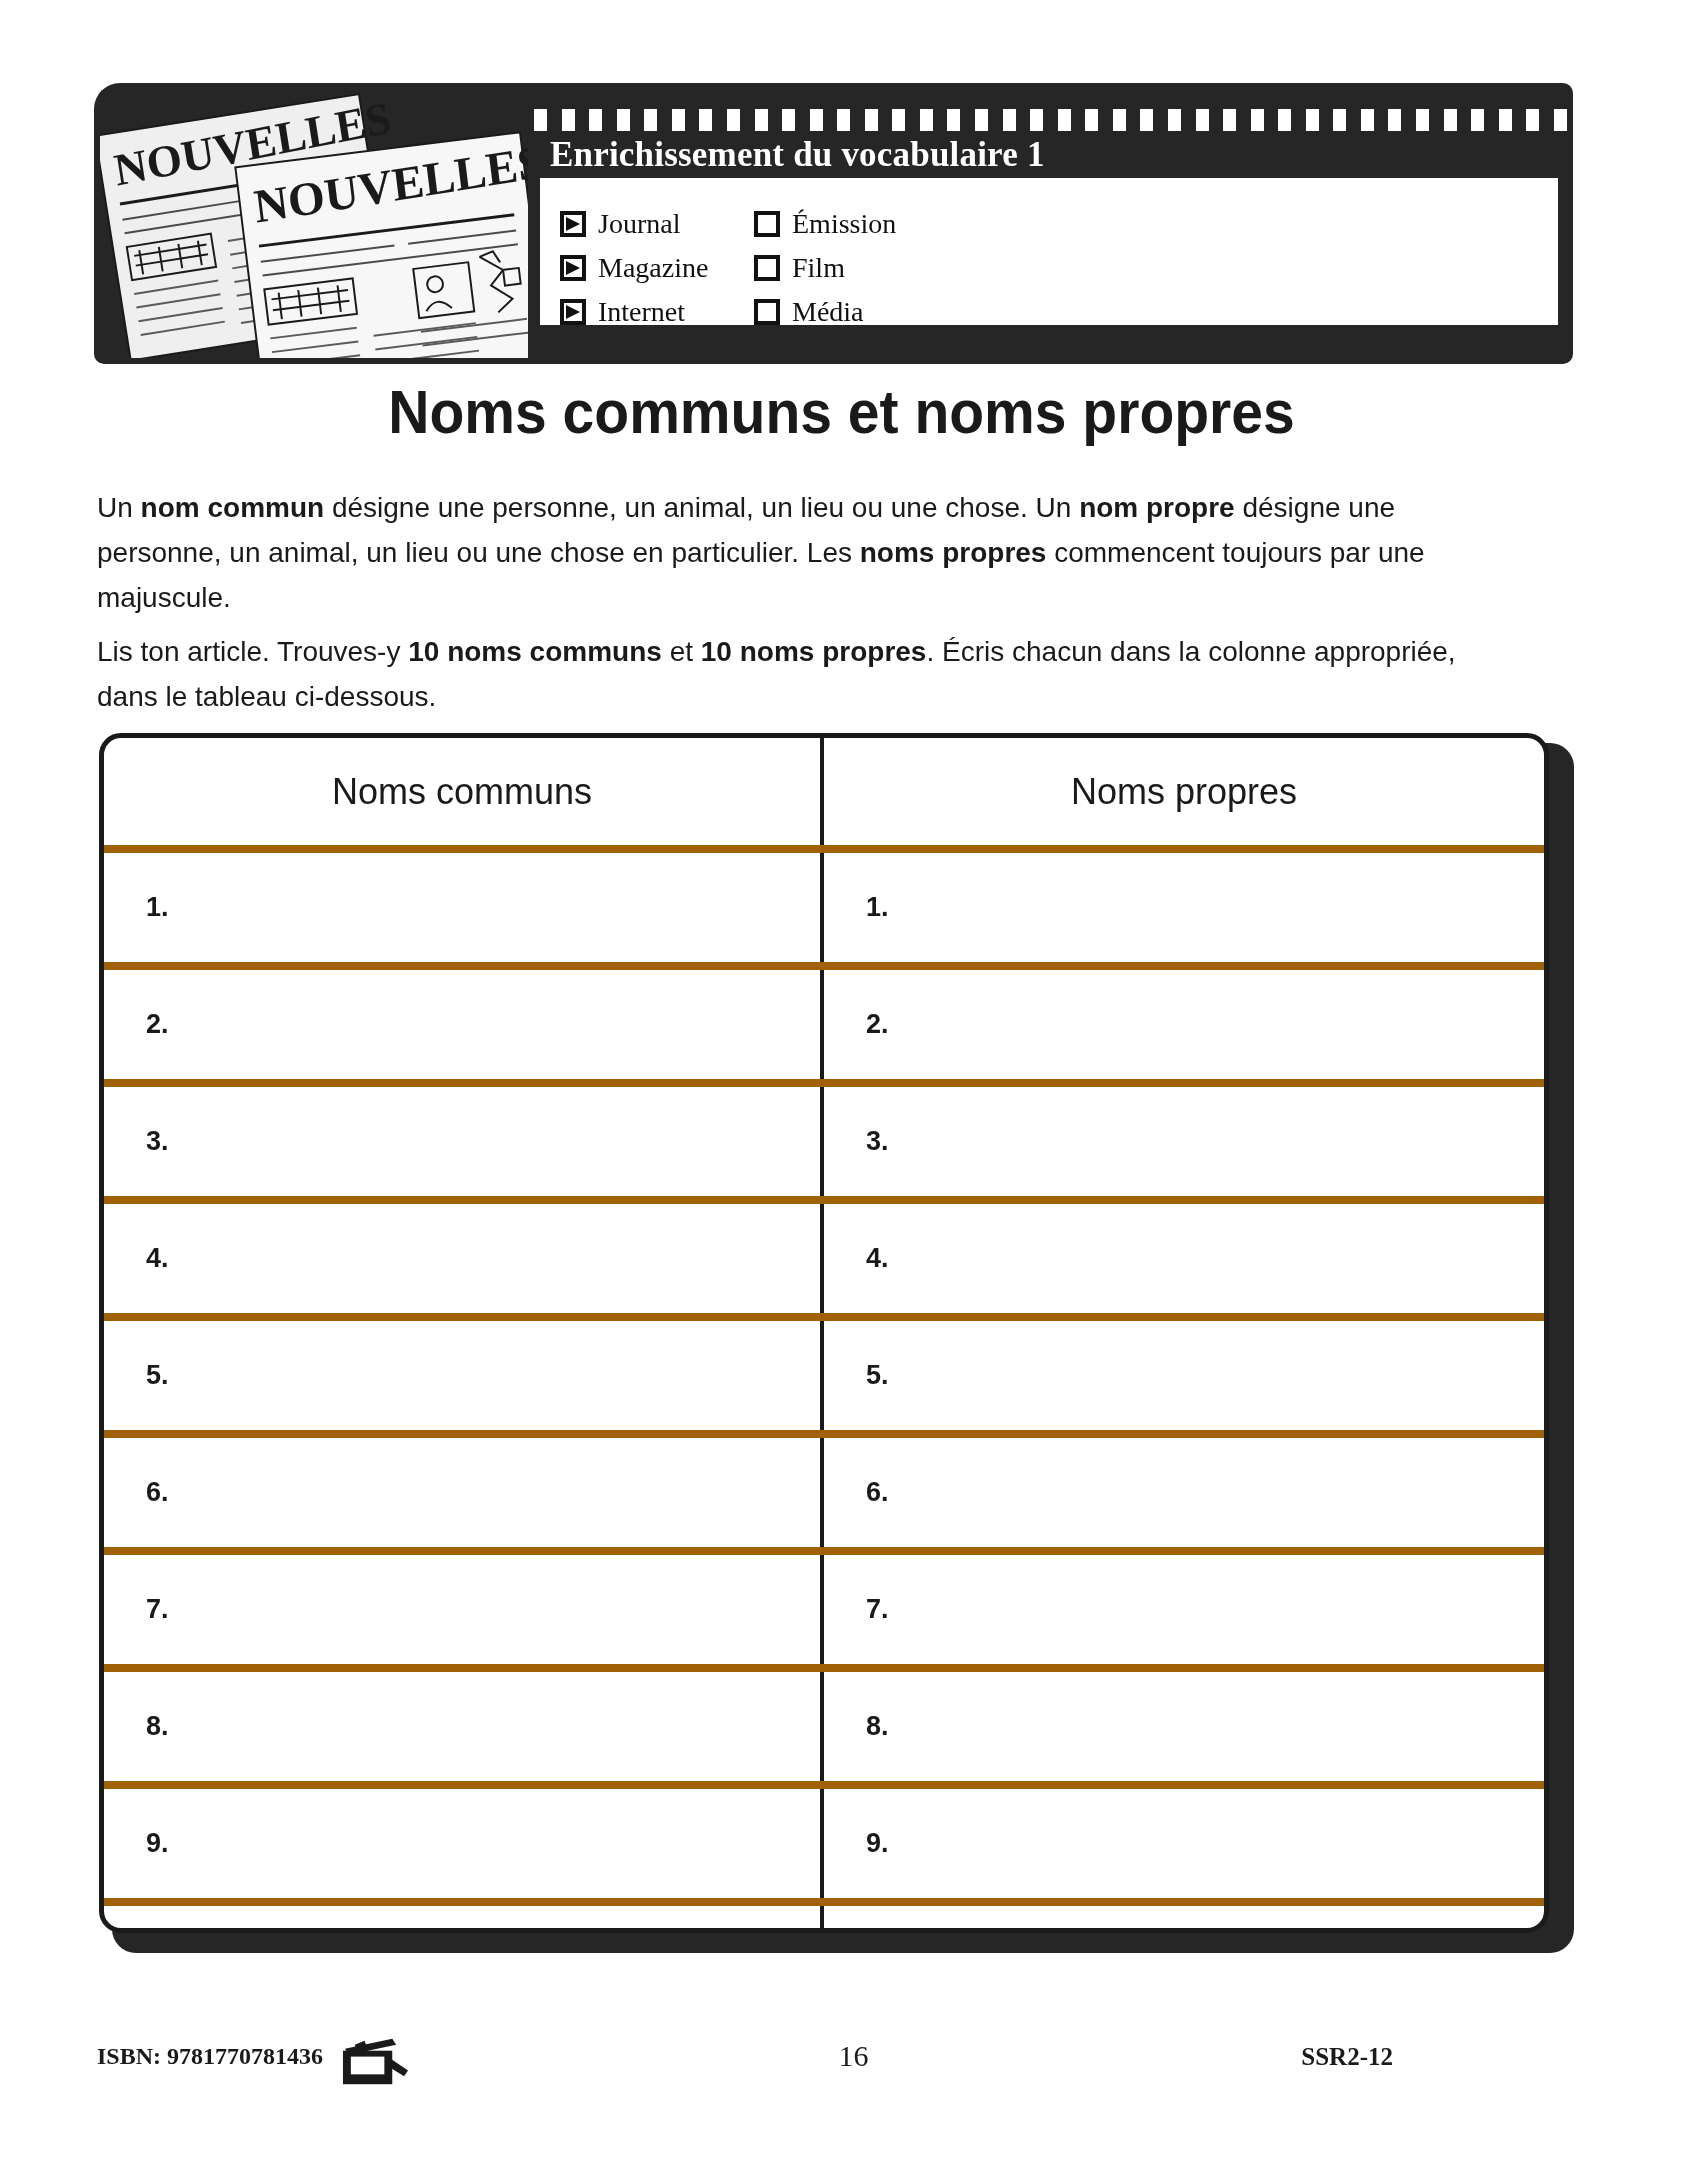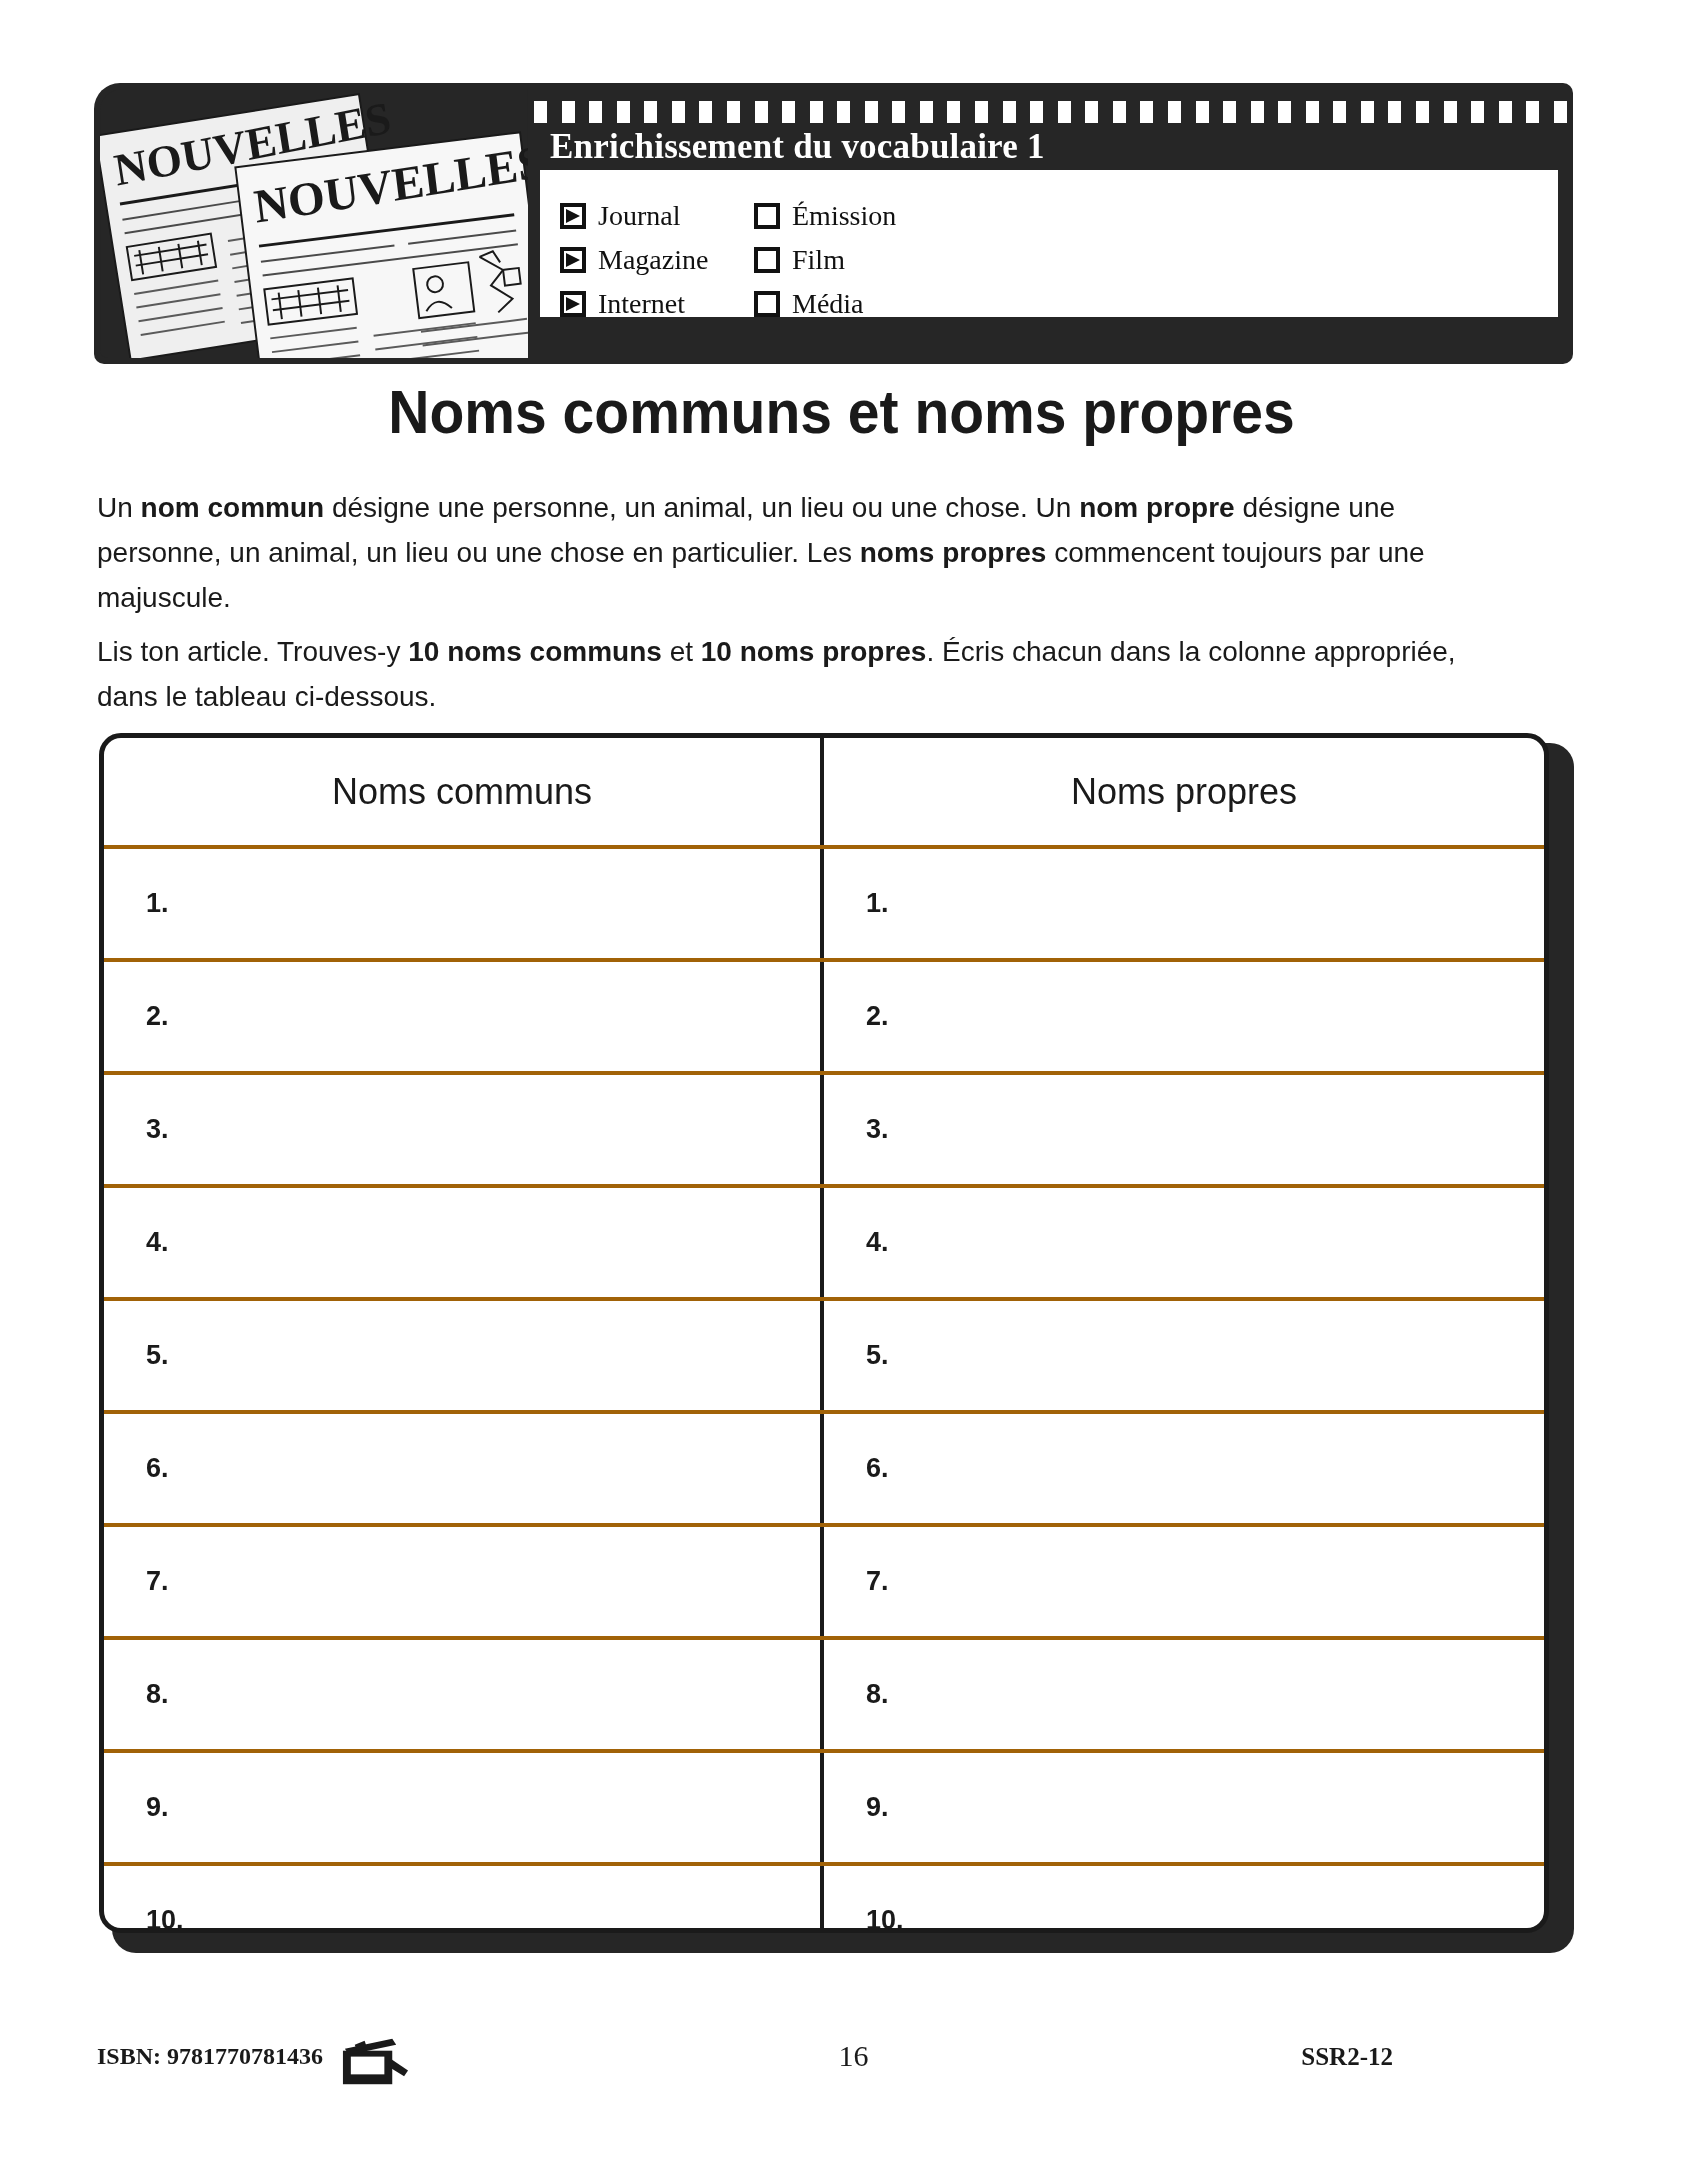--- a/index.html
+++ b/index.html
@@ -41,21 +41,21 @@
     height: 269px;
     overflow: hidden;
     border-radius: 22px 0 0 8px;
   }
   .news-art svg { display:block; }
 
   
   .filmstrip {
     position: absolute;
     left: 434px;
-    top: 4px;
+    top: 12px;
     width: 1045px;
     height: 350px;
   }
   .teeth {
     position: absolute;
     left: 0;
     width: 100%;
     height: 22px;
     display: flex;
     justify-content: space-between;
@@ -210,21 +210,21 @@
     border: 5px solid #1a1a1a;
     border-radius: 22px;
     box-sizing: border-box;
     overflow: hidden;
     display: flex;
     flex-direction: column;
   }
   .trow {
     display: flex;
     flex: 0 0 auto;
-    border-bottom: 4px solid #a16207;
+    border-bottom: 8px solid #a16207;
   }
   .trow:last-child { border-bottom: none; }
   .trow.head { height: 107px; }
   .trow.body { height: 109px; }
   .tcell {
     flex: 1 1 50%;
     box-sizing: border-box;
     display: flex;
     align-items: center;
     position: relative;

